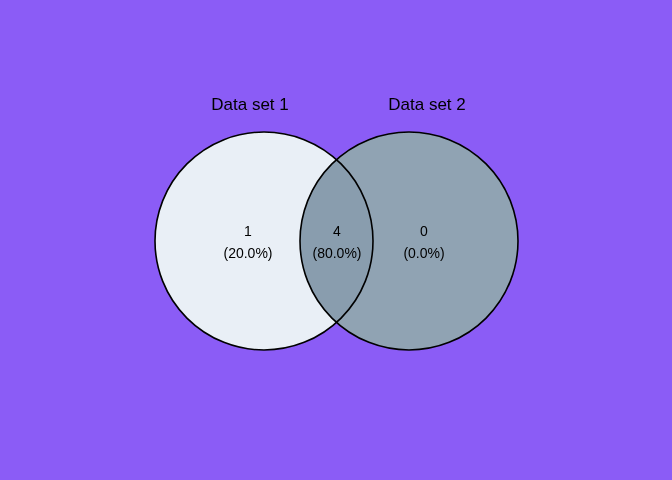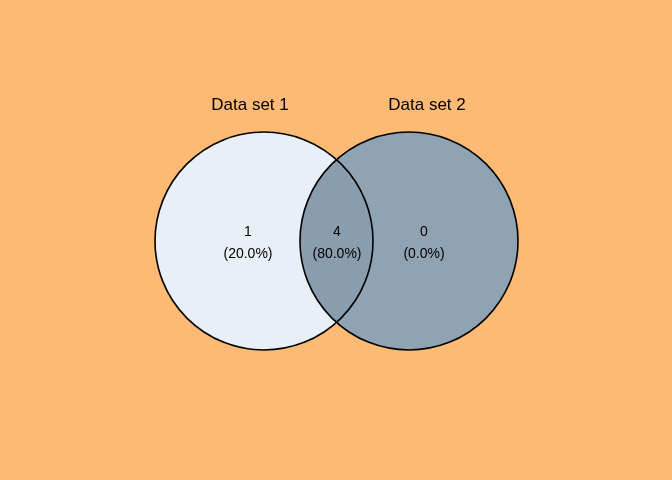--- a/index.html
+++ b/index.html
@@ -4,21 +4,21 @@
 <style>
   html, body {
     margin: 0;
     padding: 0;
     background: #ffffff;
   }
   .stage {
     position: relative;
     width: 672px;
     height: 480px;
-    background: #fdba74;
+    background: #8b5cf6;
     overflow: hidden;
     font-family: "Liberation Sans", sans-serif;
   }
   svg text {
     font-family: "Liberation Sans", sans-serif;
     fill: #000000;
   }
   text.set-title {
     font-size: 17px;
   }

